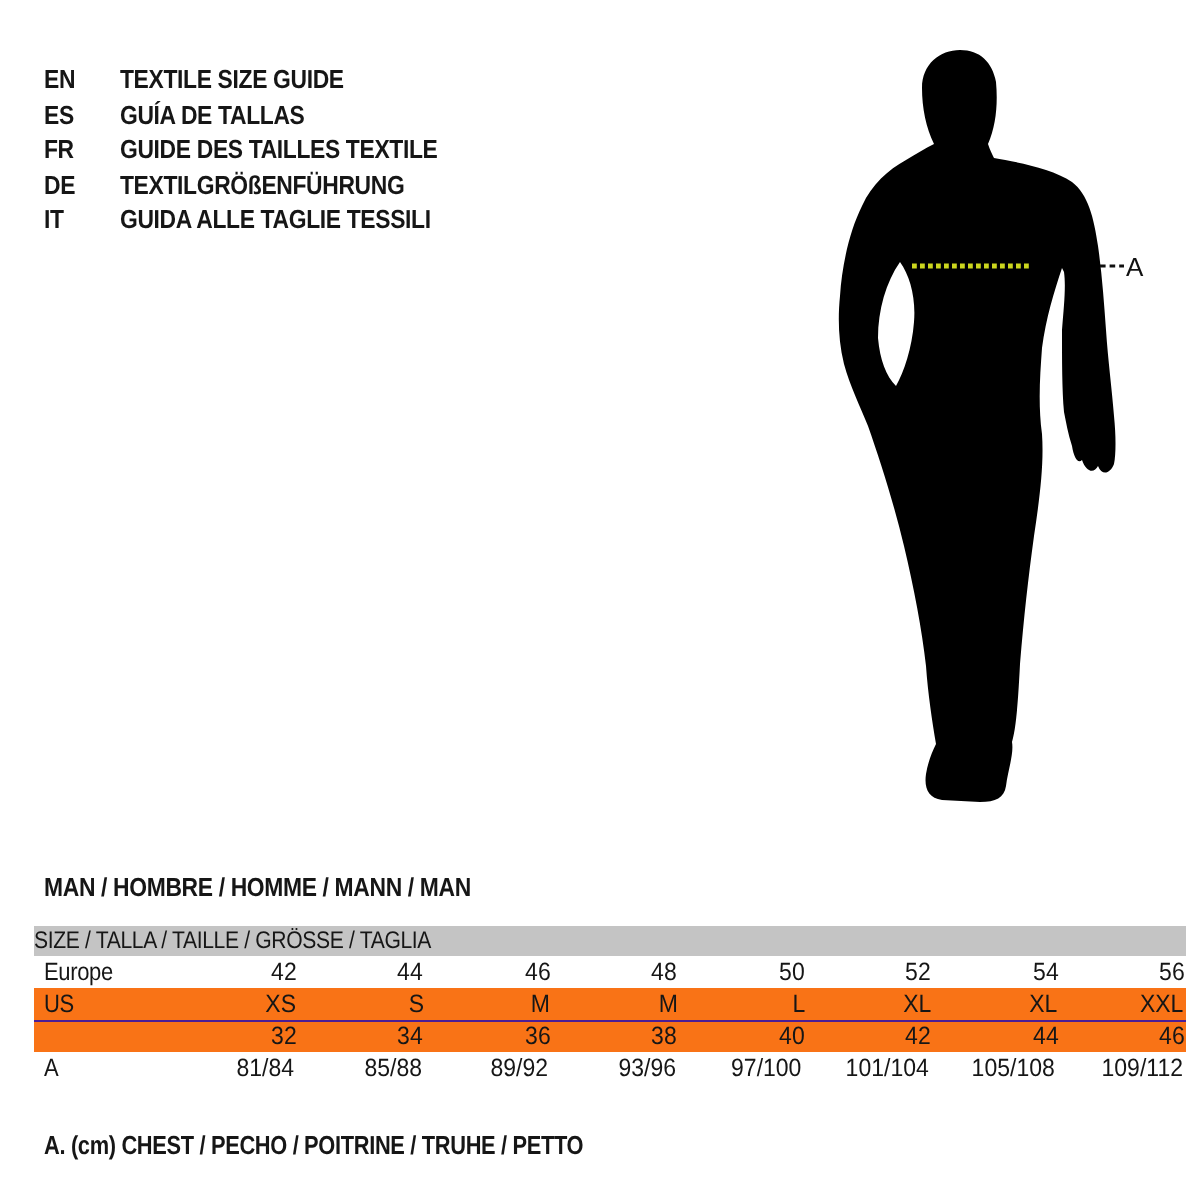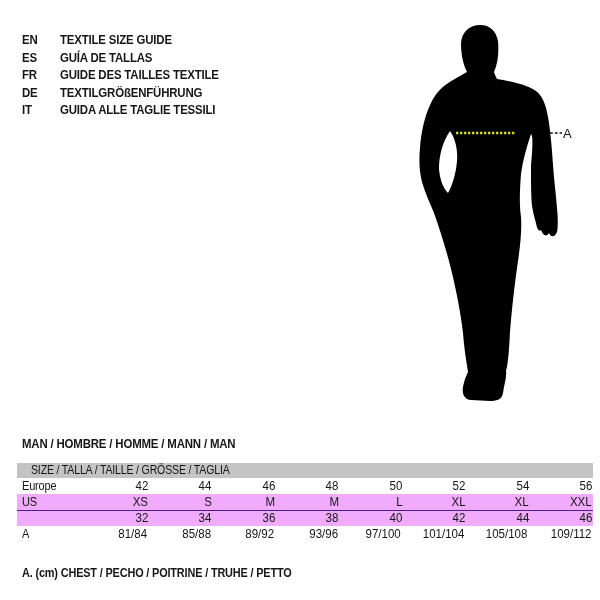--- a/index.html
+++ b/index.html
@@ -37,28 +37,28 @@
     font-size: 13px; font-weight: 400; line-height: 15px; color: #111;
   }
   .gender-heading {
     position: absolute; left: 22px; top: 420px;
     font-size: 13px; font-weight: bold; line-height: 15px; text-align: center;
   }
   .size-table { position: absolute; left: 17px; top: 447px; width: 576px; }
   .size-table .thead {
     height: 15px; line-height: 15px;
     background: #c4c4c4;
-    padding-left: 14px;
+    padding-left: 0;
     font-size: 12px; font-weight: 400;
   }
   .size-table .trow {
     display: flex; height: 16px; line-height: 16px;
     font-size: 12.5px; font-weight: 400; box-sizing: border-box;
   }
-  .size-table .trow.shaded { background: #f0abfc; }
+  .size-table .trow.shaded { background: #f97316; }
   .size-table .trow.shaded + .trow.shaded { border-top: 1px solid #4c1d95; line-height: 15px; }
   .row-label { flex: 0 0 68px; width: 68px; padding-left: 5px; box-sizing: border-box; }
   .tcell { flex: 1 1 0; text-align: right; }
   .footnote {
     position: absolute; left: 22px; top: 549px;
     font-size: 13px; font-weight: bold; line-height: 15px;
   }
   .footnote .cond { transform: scaleX(0.84); }
 </style>
 </head>

